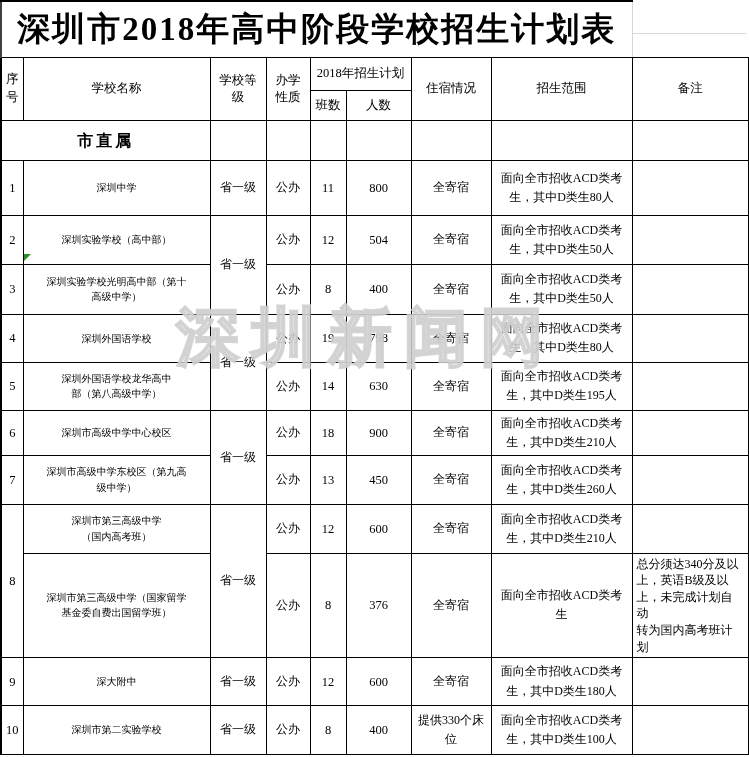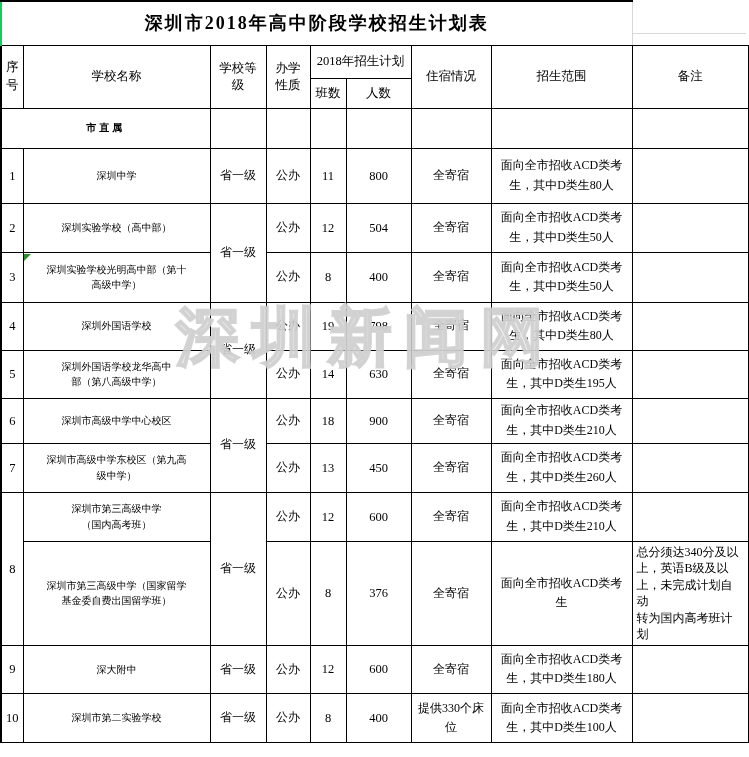--- a/index.html
+++ b/index.html
@@ -16,39 +16,39 @@
     text-align:center;vertical-align:middle;
     font-size:12px;line-height:1.6;padding:1px 3px;
     white-space:pre-line;word-wrap:break-word;overflow:hidden;
   }
   
   .c-first{border-left-width:2px;}
   .c-last{border-right-width:2px;}
   
   tr.t{height:44px;}
   td.title-cell{
-    border-top:2px solid #000;border-left:2px solid #22c55e;
+    border-top:2px solid #000;border-left:2px solid #404040;
     border-right:1px solid #d6d6d6;
-    font-weight:bold;font-size:18px;letter-spacing:2px;
+    font-weight:bold;font-size:33px;letter-spacing:2px;
     font-family:"Liberation Serif","DejaVu Serif",serif;
     white-space:nowrap;
   }
   td.title-side{
     border-top:none;border-right:1px solid #d6d6d6;border-bottom:1px solid #000;
     background:#fff;
   }
   
   tr.h1{height:33px;} tr.h2{height:30px;}
   td.th{font-size:12.5px;line-height:1.35;}
   td.th-serial{padding:1px 1px;line-height:1.4;}
   
   tr.sec{height:40px;}
   td.section-cell{
     font-family:"DejaVu Sans","Liberation Sans",sans-serif;
-    font-weight:bold;font-size:10px;letter-spacing:3px;
+    font-weight:bold;font-size:16px;letter-spacing:3px;
   }
   
   tr.r1{height:55px;} tr.r2{height:49px;} tr.r3{height:50px;} tr.r4{height:48px;}
   tr.r5{height:48px;} tr.r6{height:45px;} tr.r7{height:49px;} tr.r8a{height:49px;}
   tr.r8b{height:66px;} tr.r9{height:48px;} tr.r10{height:49px;}
   td.name{font-size:10px;line-height:1.55;}
   td.scope{font-size:12px;line-height:1.6;padding:1px 9px;}
   td.note{font-size:12px;line-height:1.38;text-align:left;padding:2px 4px;}
   td.num{font-size:12.5px;}
   

